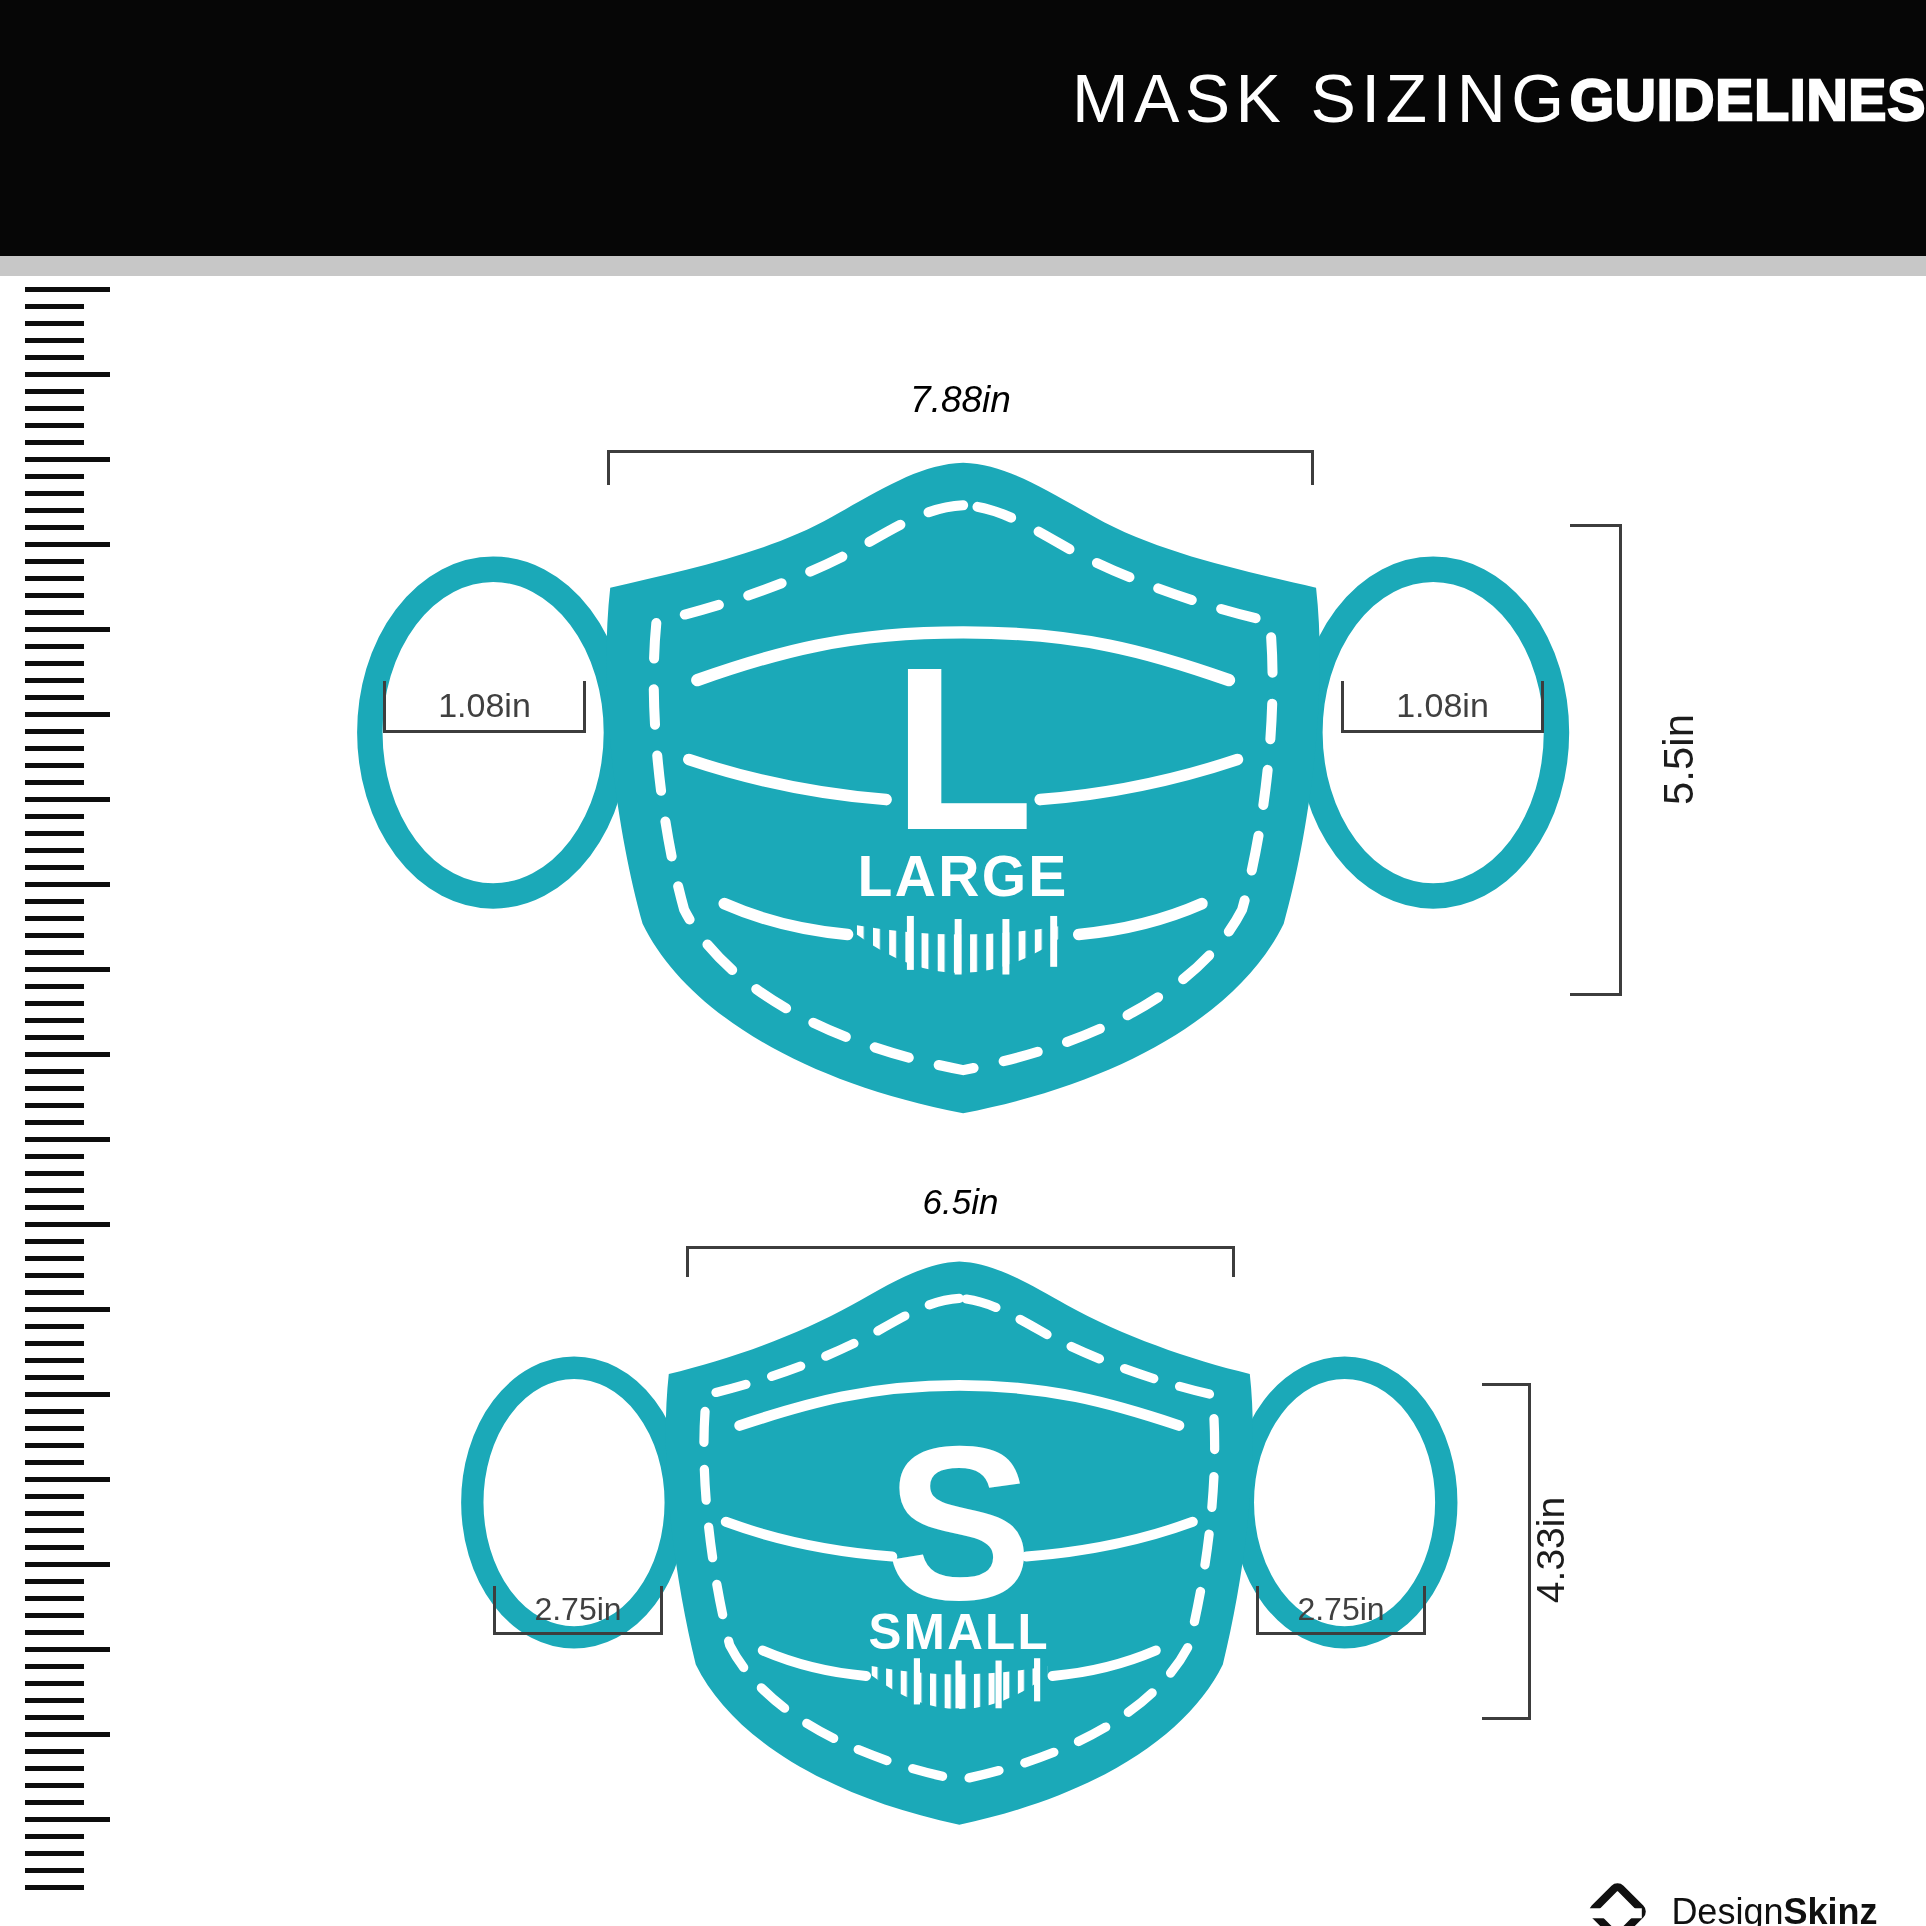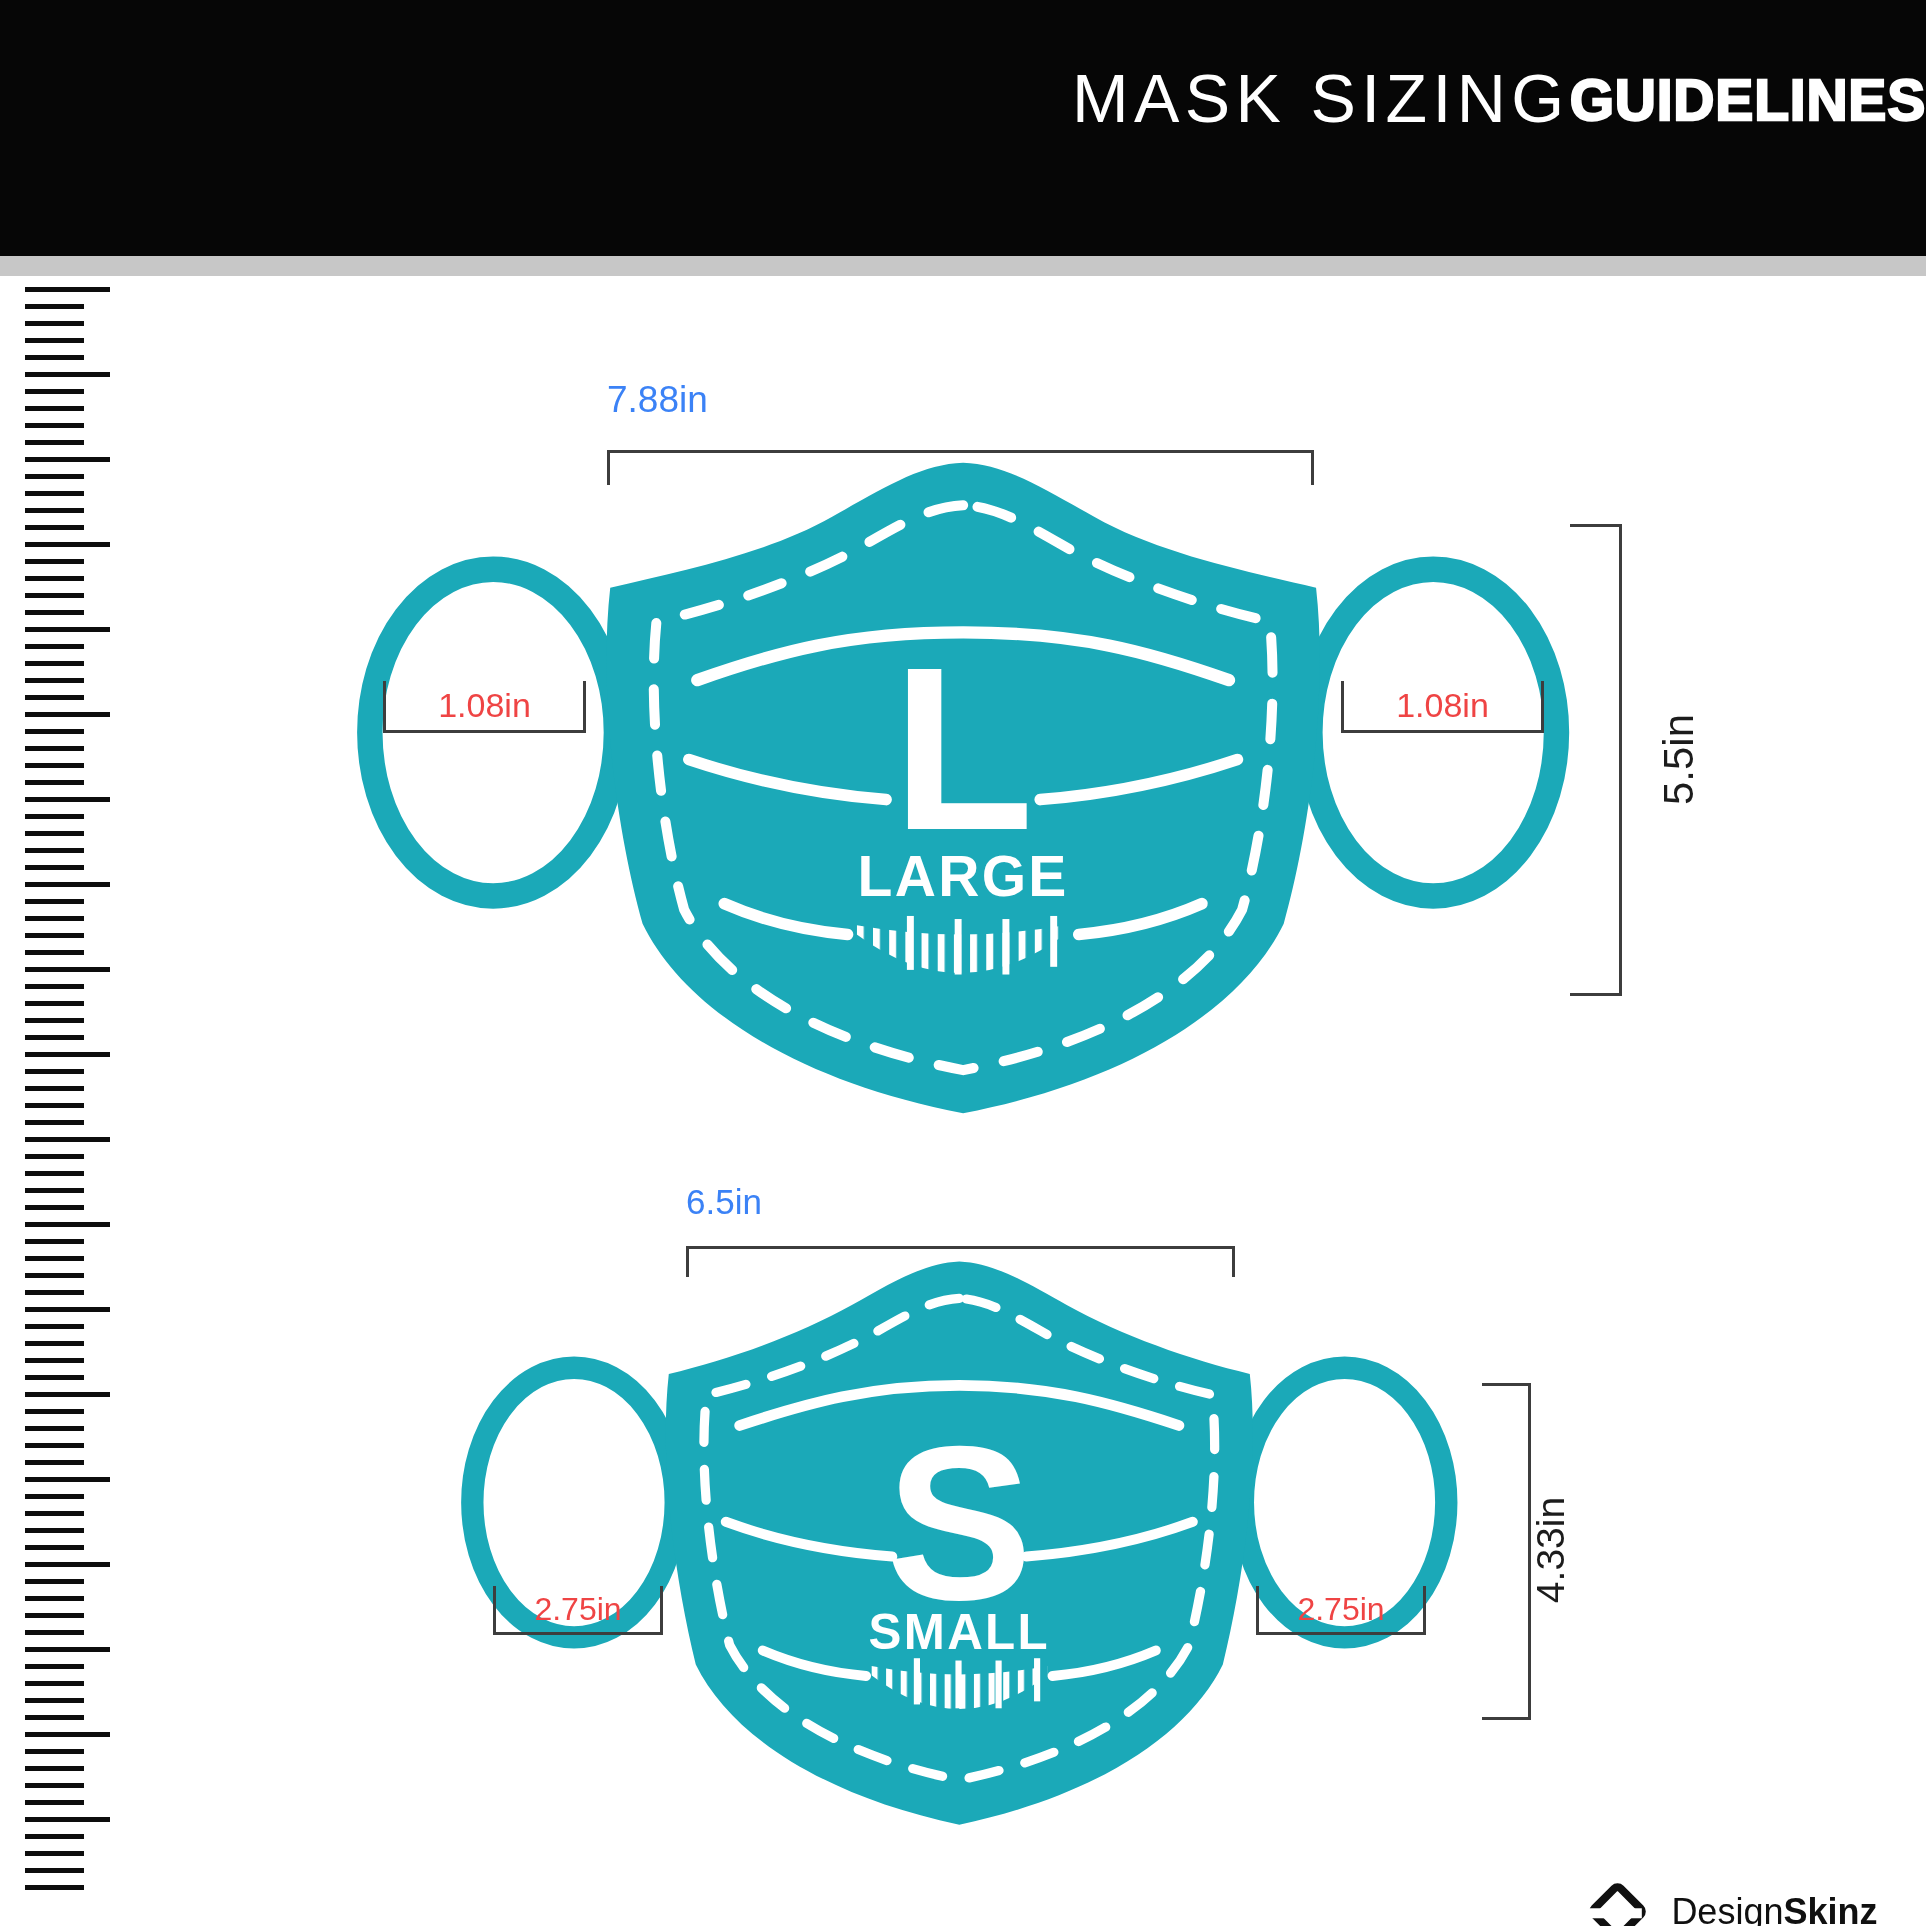--- a/index.html
+++ b/index.html
@@ -21,25 +21,25 @@
     background-image:
       repeating-linear-gradient(to bottom, #0d0d0d 0, #0d0d0d 4.6px, rgba(0,0,0,0) 4.6px, rgba(0,0,0,0) 85px),
       repeating-linear-gradient(to bottom, #0d0d0d 0, #0d0d0d 4.6px, rgba(0,0,0,0) 4.6px, rgba(0,0,0,0) 17px);
     background-size:85px 100%, 59px 100%;
     background-repeat:no-repeat, no-repeat;
   }
 
   
   .dim-top    { position:absolute; border-top:3.9px solid #3d3d3d; border-left:3.9px solid #3d3d3d; border-right:3.9px solid #3d3d3d; }
   .dim-right  { position:absolute; border-top:3.9px solid #3d3d3d; border-right:3.9px solid #3d3d3d; border-bottom:3.9px solid #3d3d3d; }
-  .dim-width-label { position:absolute; text-align:left; font-size:37px; color:#3b82f6; }
+  .dim-width-label { position:absolute; text-align:center; font-size:37px; color:#000000;font-style:italic; }
   .dim-rot-label { position:absolute; display:flex; align-items:center; justify-content:center;
                    transform:rotate(-90deg); transform-origin:center center; font-size:42px; color:#1c1c1c; }
   .ear-box { position:absolute; border-left:3.1px solid #3d3d3d; border-right:3.1px solid #3d3d3d; border-bottom:3.1px solid #3d3d3d;
-             display:flex; align-items:center; justify-content:center; font-size:34px; color:#ef4444; }
+             display:flex; align-items:center; justify-content:center; font-size:34px; color:#404040; }
 
   .mask-svg { position:absolute; }
 
   
   .logo { position:absolute; left:1589px; top:1883px; display:flex; align-items:center; gap:22px; }
   .logo-mark { position:relative; width:45px; height:45px; margin:6.2px 9.2px 6.2px 6.2px;
                border:8.5px solid #101010; border-radius:8.5px; transform:rotate(45deg); }
   .logo-mark::before { content:""; position:absolute; left:-14px; top:13px; width:55px; height:10px;
                background:#fff; transform:rotate(-45deg); }
   .logo-text { font-size:36px; color:#101010; letter-spacing:0px; }

